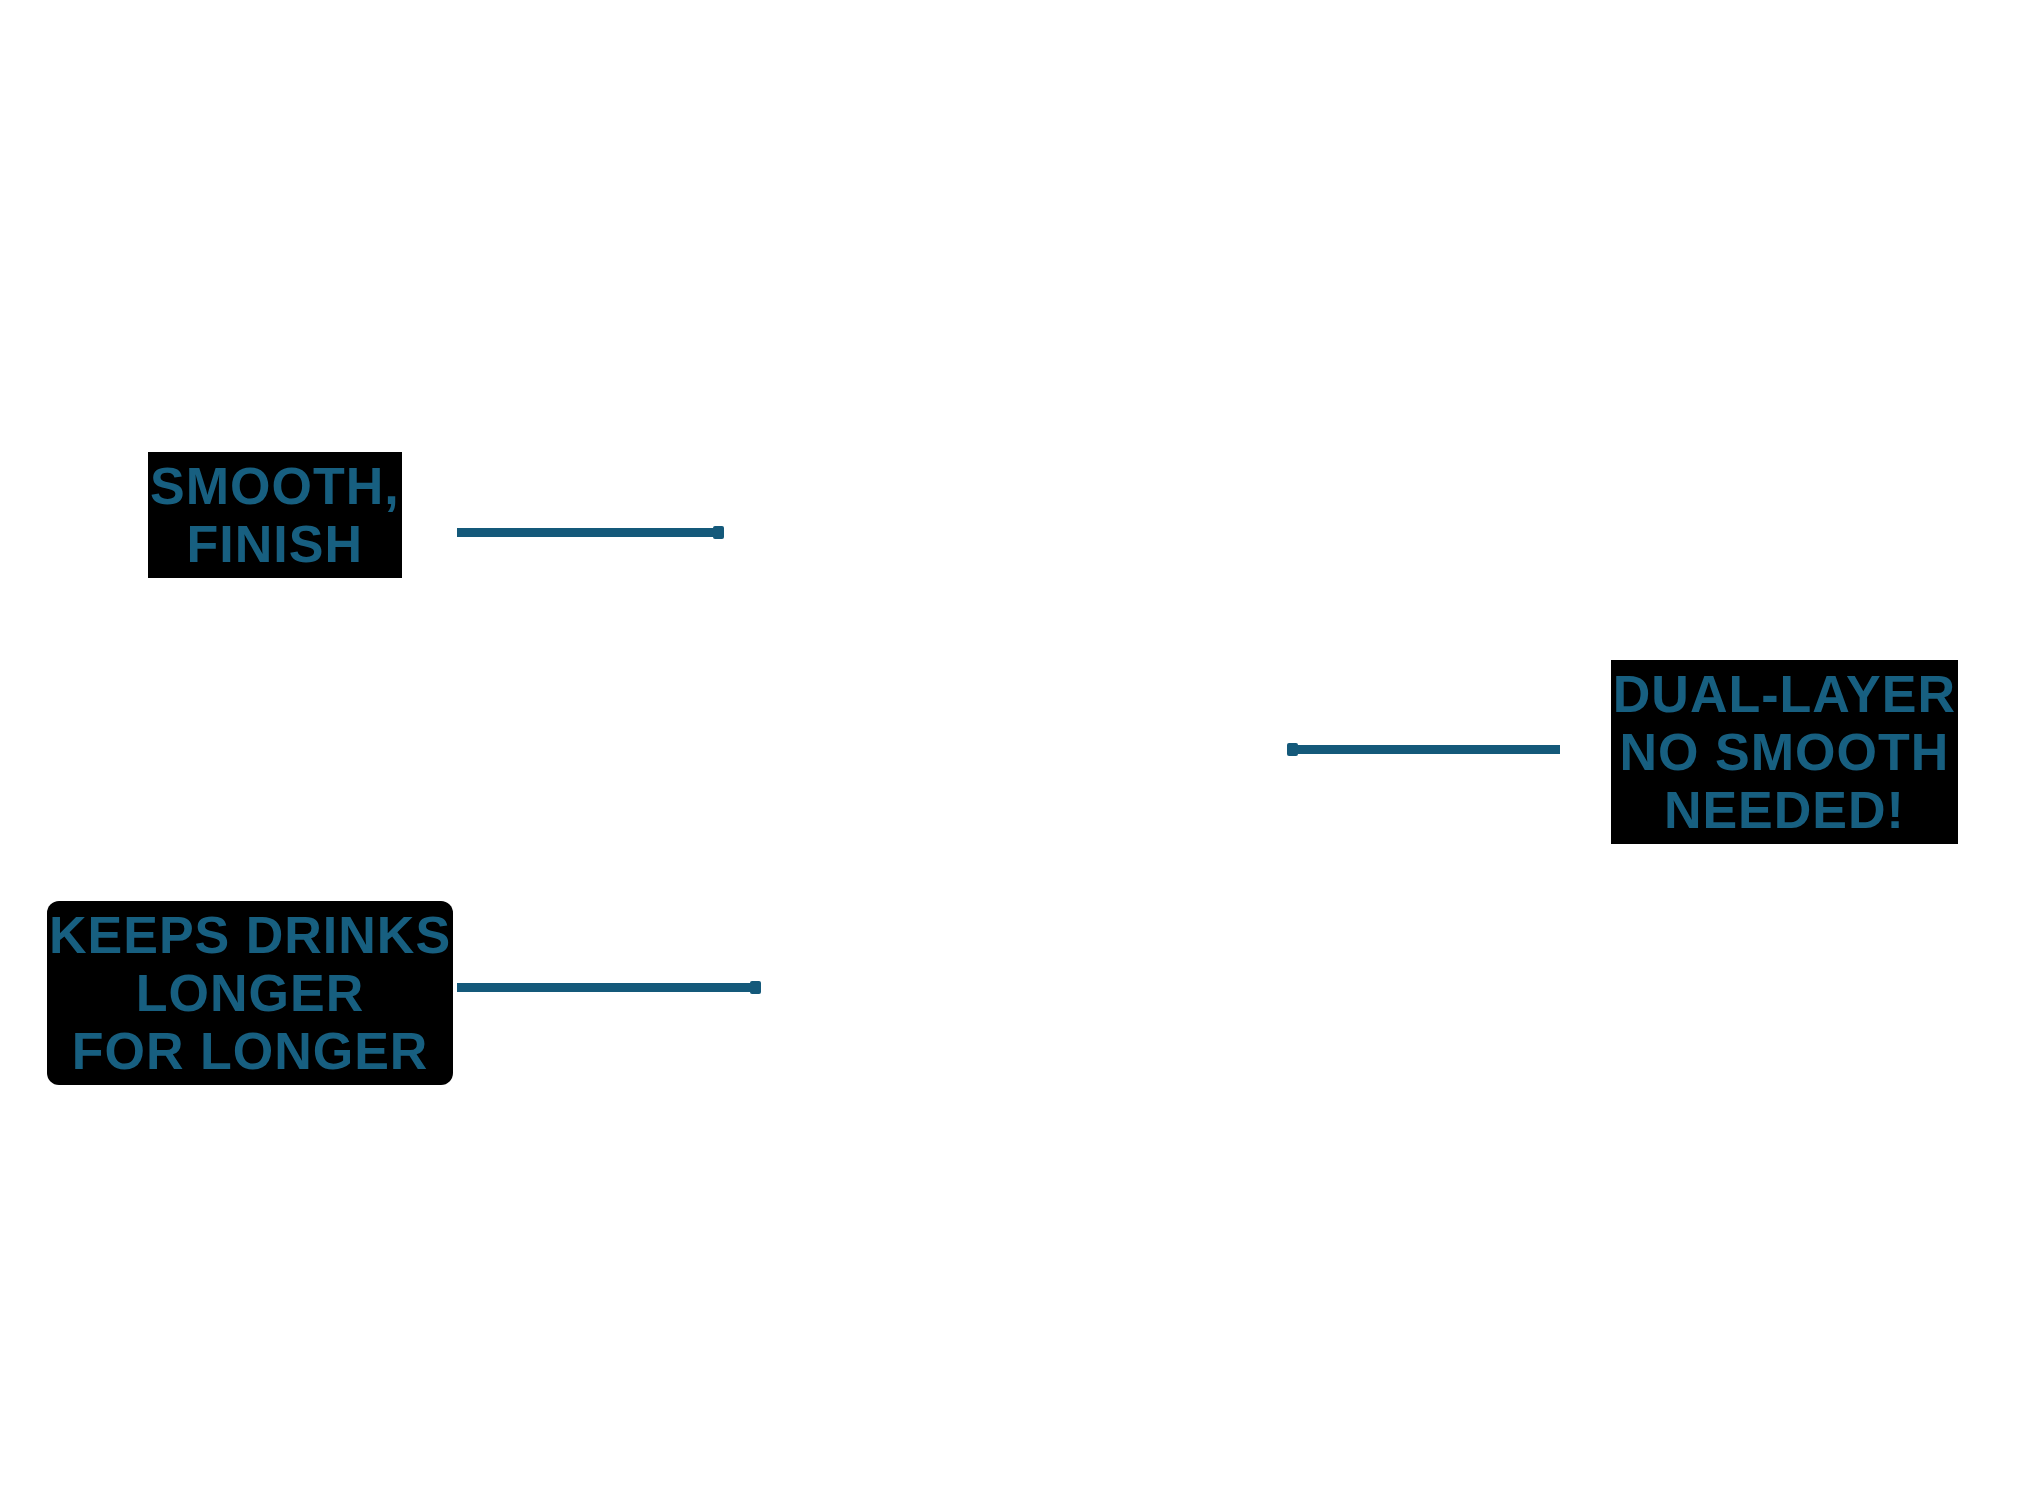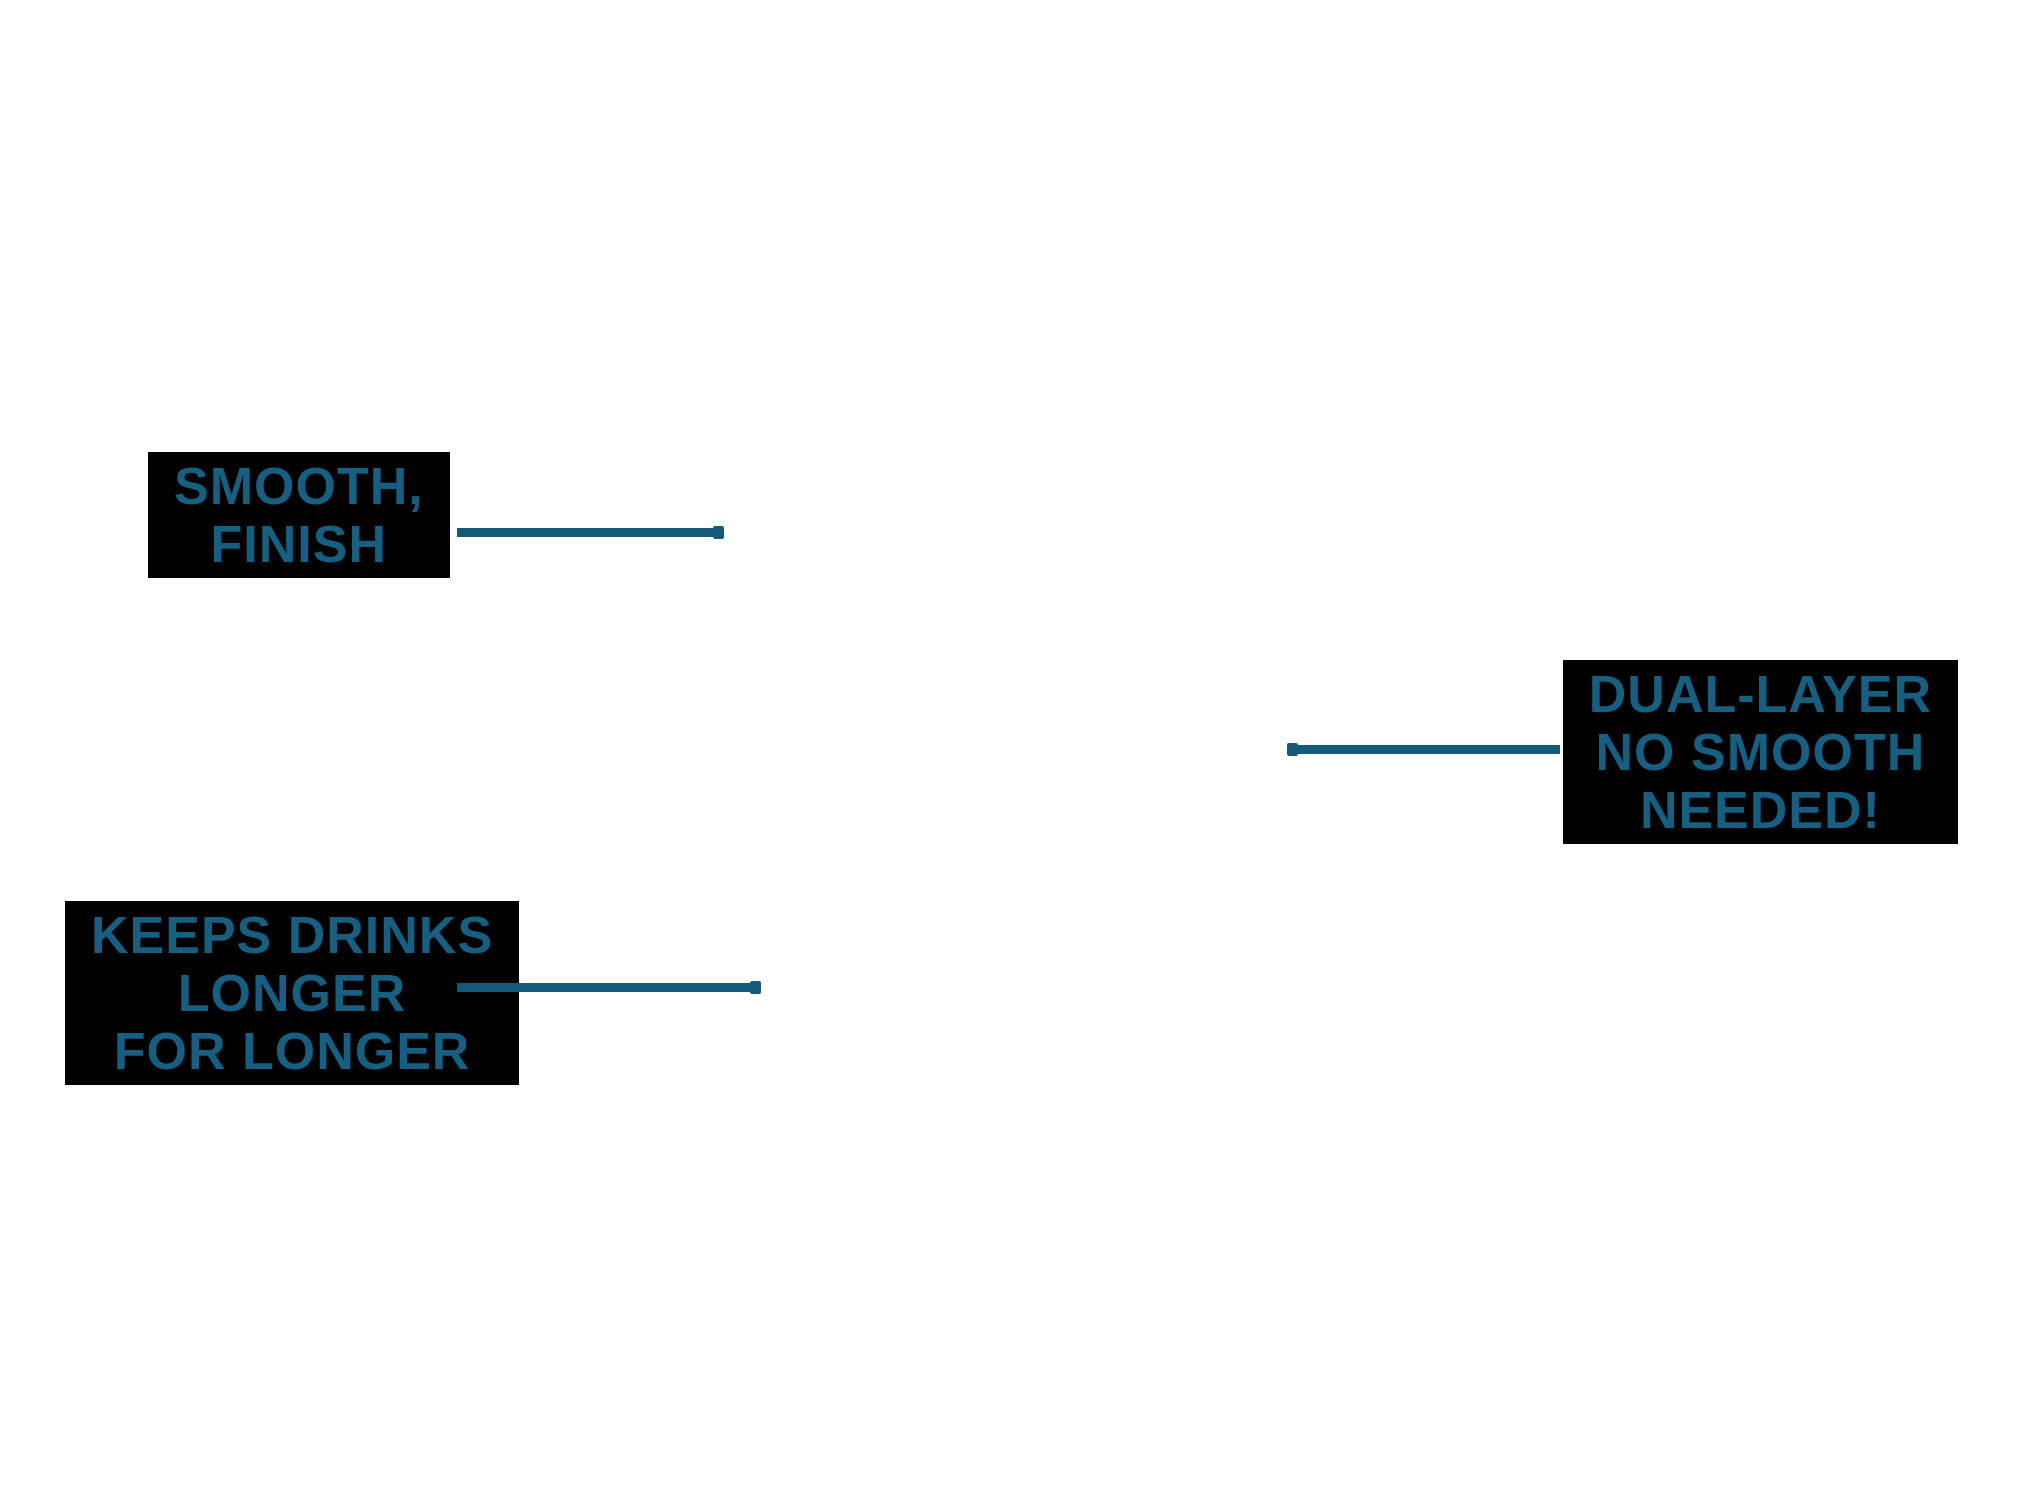--- a/index.html
+++ b/index.html
@@ -18,29 +18,29 @@
   .callout {
     position: absolute;
     display: inline-block;
     background: var(--box-black, #000000);
     color: var(--text-teal, #175F80);
     font-weight: 700;
     font-size: 52px;
     line-height: 58px;
     letter-spacing: 1px;
     text-align: center;
-    padding: 5px 26px;
+    padding: 5px 2px;
     white-space: nowrap;
   }
   .callout .callout-line {
     display: block;
   }
   #callout-finish  { left: 148px;  top: 452px; }
   #callout-dual    { right: 64px;  top: 660px; }
-  #callout-warmth  { left: 65px;   top: 901px; }
+  #callout-warmth  { left: 47px;   top: 901px; border-radius: 12px; }
 
   .leader {
     position: absolute;
     height: 9px;
     background: var(--line-teal, #14597A);
   }
   #leader-finish { left: 457px;  top: 528px; width: 266px; }
   #leader-dual   { left: 1288px; top: 745px; width: 272px; }
   #leader-warmth { left: 457px;  top: 983px; width: 303px; }
 

